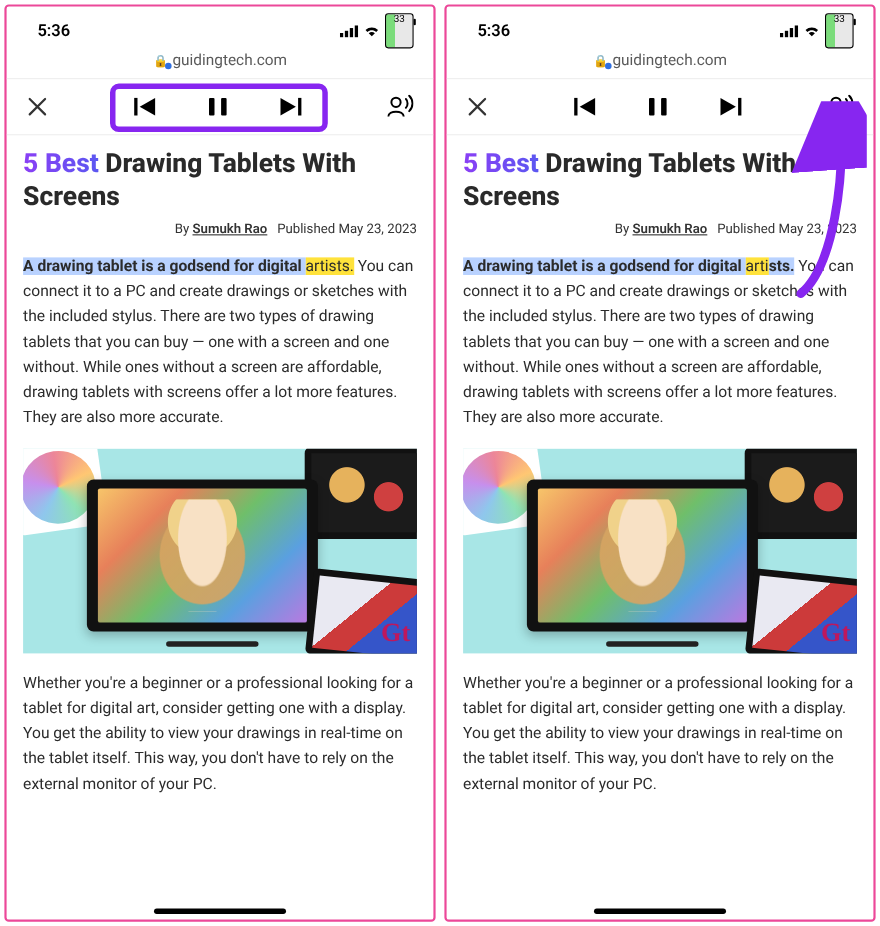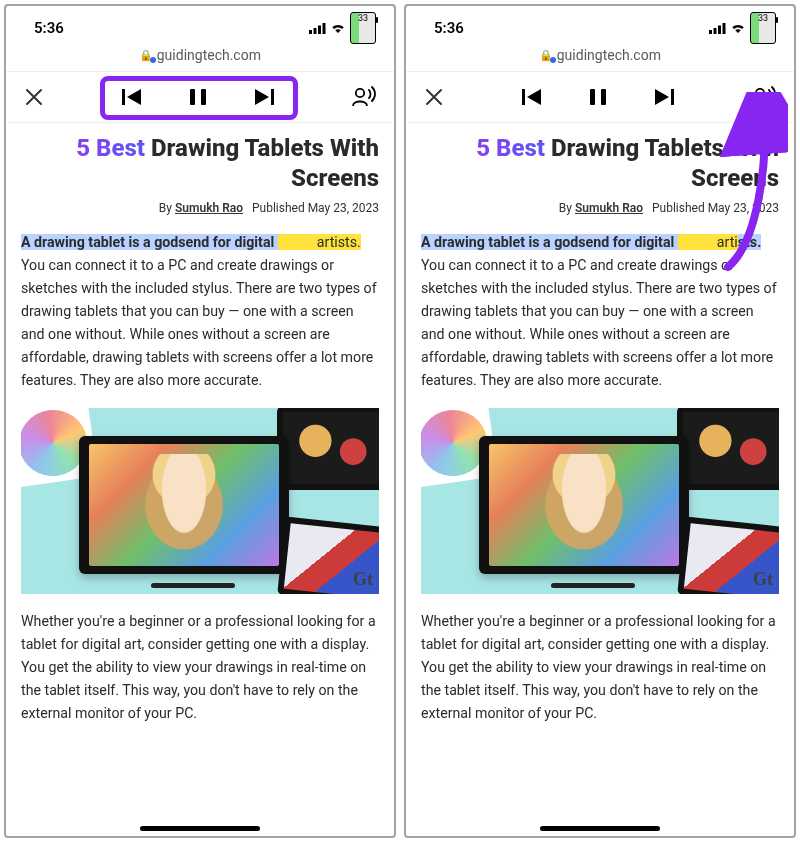--- a/index.html
+++ b/index.html
@@ -7,21 +7,21 @@
     background: #fff;
     font-family: -apple-system, BlinkMacSystemFont, "Segoe UI", Roboto, Helvetica, Arial, sans-serif;
     width: 800px;
     height: 842px;
     display: flex;
     gap: 8px;
     padding: 4px;
   }
   .phone {
     flex: 1 1 0;
-    border: 2px solid #a3a3a3;
+    border: 2px solid #ec4899;
     border-radius: 4px;
     background: #fff;
     display: flex;
     flex-direction: column;
     overflow: hidden;
     position: relative;
   }
   
   .statusbar {
     display: flex;
@@ -78,21 +78,21 @@
   }
   
   .article {
     padding: 10px 15px 0;
     overflow:hidden;
     flex:1 1 auto;
   }
   .article-title {
     font-size: 24px;
     font-weight: 800;
-    text-align:right;
+    text-align:left;
     line-height: 1.25;
     color: #2a2a2a;
   }
   .article-title .grad {
     background: linear-gradient(90deg, #8a3ff5, #5b57f1);
     -webkit-background-clip: text;
     background-clip: text;
     color: transparent;
   }
   .byline {
@@ -102,21 +102,21 @@
     margin-top: 8px;
   }
   .byline .auth { text-decoration: underline; font-weight:600; }
   .para {
     font-size: 14.2px;
     color: #2b2b2b;
     line-height: 1.62;
     margin-top: 16px;
   }
   .hl-blue { background: #b9d2ff; font-weight: bold; }
-  .hl-yellow { background: #ffe23b; padding-left: 39px; }
+  .hl-yellow { background: #ffe23b; }
   
   .hero {
     margin-top: 16px;
     height: 186px;
     background: #a8e6e6;
     position:relative;
     overflow:hidden;
   }
   .tablet {
     position:absolute;
@@ -159,21 +159,21 @@
                 #1b1b1b;
   }
   .hero .right-bot-tab {
     position:absolute; right:-10px; bottom:-6px; width:108px; height:78px; background:#111; border-radius:5px; transform:rotate(6deg);
   }
   .hero .right-bot-tab::before{
     content:""; position:absolute; inset:6px;
     background: linear-gradient(135deg,#e9e9f2 40%,#cc3a3a 40% 60%,#3555c9 60%);
   }
   .gt-mark {
-    position:absolute; right:6px; bottom:4px; font-size:18px; font-weight:800; color:#404040; font-family: Georgia, serif;
+    position:absolute; right:6px; bottom:4px; font-size:24px; font-weight:800; color:#be185d; font-family: Georgia, serif;
   }
   
   .arrow-wrap {
     position:absolute;
     pointer-events:none;
     z-index:5;
   }
   
   .home-ind {
     position:absolute; bottom:5px; left:50%; transform:translateX(-50%);

